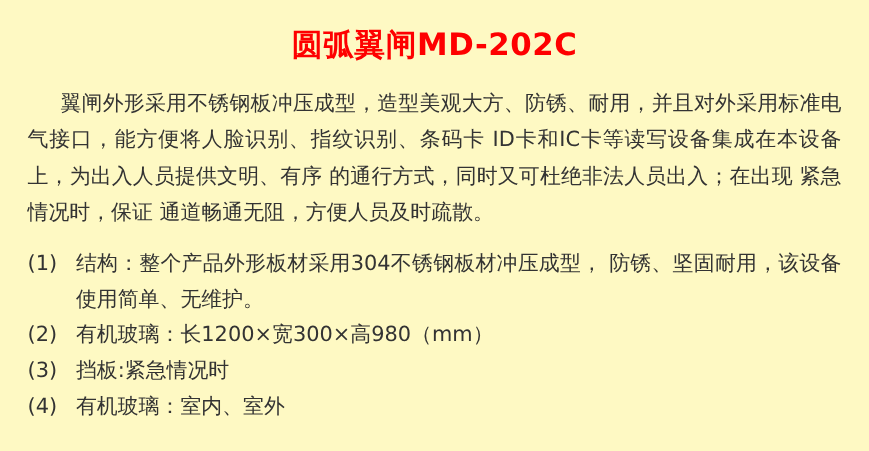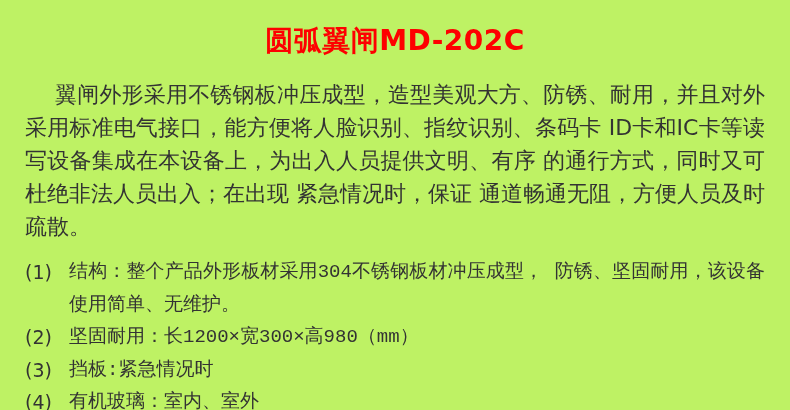--- a/index.html
+++ b/index.html
@@ -9,36 +9,36 @@
   }
   body {
     font-family: "DejaVu Sans", "Liberation Sans", sans-serif;
     color: #333333;
   }
   .page {
     position: relative;
     width: 790px;
     height: 410px;
     box-sizing: border-box;
-    background: #bef264;
+    background: #fef9c3;
     padding: 22px 25px 0 25px;
     overflow: hidden;
   }
   .title {
     margin: 0 0 18px 0;
     text-align: center;
     font-size: 28px;
     font-weight: bold;
     line-height: 38px;
     color: #fe0000;
     letter-spacing: 0.5px;
   }
   .intro {
     margin: 0;
-    font-size: 22px;
+    font-size: 19px;
     line-height: 33px;
     text-align: justify;
     text-indent: 30px;
     color: #333333;
   }
   .specs {
     list-style: none;
     margin: 13px 0 0 0;
     padding: 0;
     font-size: 19px;
@@ -50,40 +50,39 @@
     align-items: flex-start;
   }
   .spec-marker {
     flex: 0 0 auto;
     width: 44px;
     white-space: nowrap;
   }
   .spec-text {
     flex: 1 1 auto;
     text-align: justify;
-    font-family: Liberation Mono, monospace;
   }
 </style>
 </head>
 <body>
 
 <div class="page">
 
   <h1 class="title">圆弧翼闸MD-202C</h1>
 
   <p class="intro">翼闸外形采用不锈钢板冲压成型，造型美观大方、防锈、耐用，并且对外采用标准电气接口，能方便将人脸识别、指纹识别、条码卡 ID卡和IC卡等读写设备集成在本设备上，为出入人员提供文明、有序 的通行方式，同时又可杜绝非法人员出入；在出现 紧急情况时，保证 通道畅通无阻，方便人员及时疏散。</p>
 
   <ul class="specs">
     <li class="spec-item">
       <span class="spec-marker">(1)</span>
       <span class="spec-text">结构：整个产品外形板材采用304不锈钢板材冲压成型， 防锈、坚固耐用，该设备使用简单、无维护。</span>
     </li>
     <li class="spec-item">
       <span class="spec-marker">(2)</span>
-      <span class="spec-text">坚固耐用：长1200×宽300×高980（mm）</span>
+      <span class="spec-text">有机玻璃：长1200×宽300×高980（mm）</span>
     </li>
     <li class="spec-item">
       <span class="spec-marker">(3)</span>
       <span class="spec-text">挡板:紧急情况时</span>
     </li>
     <li class="spec-item">
       <span class="spec-marker">(4)</span>
       <span class="spec-text">有机玻璃：室内、室外</span>
     </li>
   </ul>

